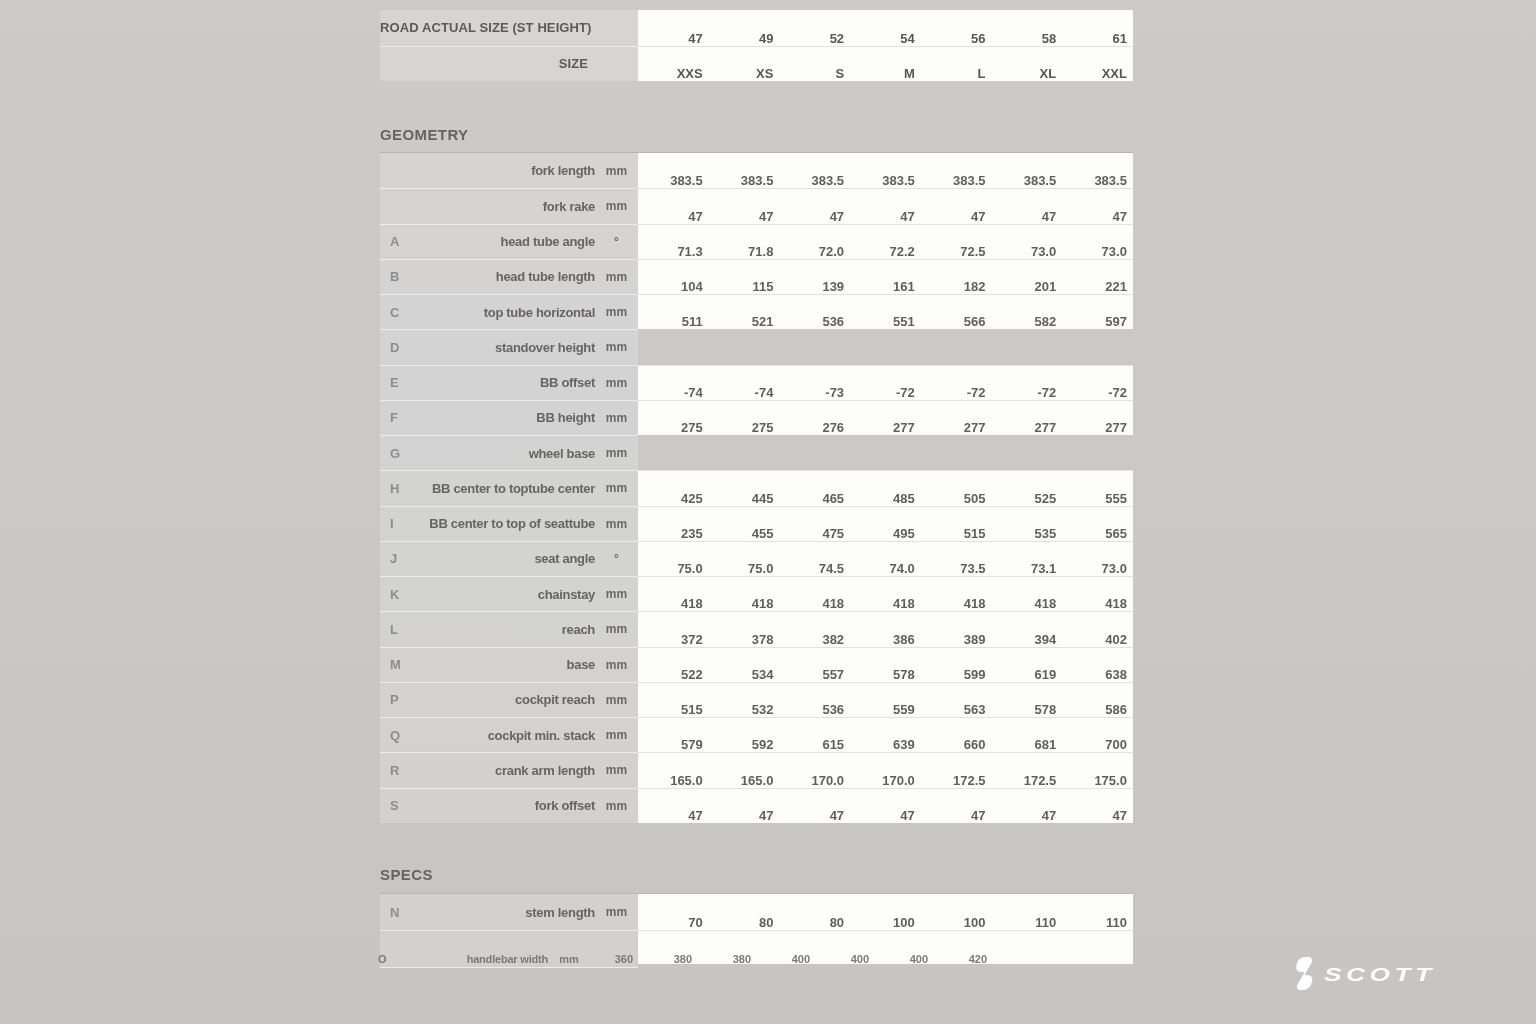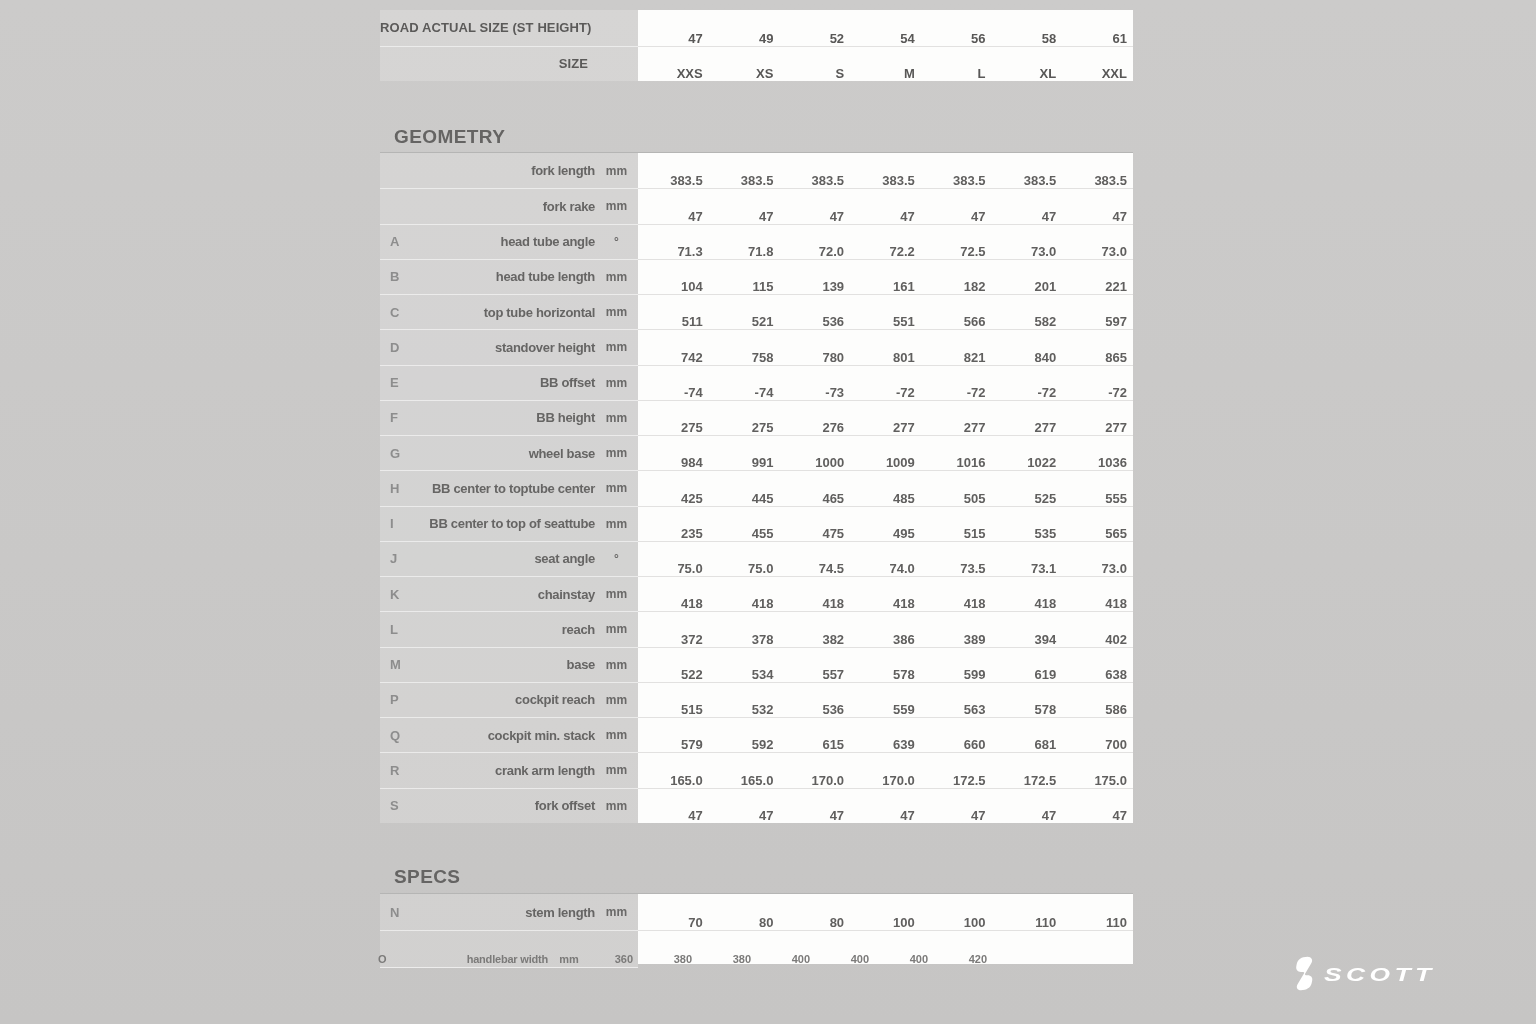--- a/index.html
+++ b/index.html
@@ -31,21 +31,21 @@
   .row + .row .zone-values { border-top:1px solid #e2e1e0; }
 
   .letter { width:28px; padding-left:10px; color:#8d8d8d; font-weight:700; font-size:13px; }
   .name   { flex:1; text-align:right; color:#666564; font-weight:700; font-size:13px; letter-spacing:-0.3px; white-space:nowrap; }
   .unit   { width:43px; text-align:center; color:#6a6968; font-weight:700; font-size:12px; }
   .val    { width:14.2857%; text-align:right; padding-right:6px; color:#605f5e; font-weight:700; font-size:13px; }
 
   .head-label { flex:1; text-align:right; padding-right:50px; color:#5b5a59; font-weight:700; font-size:13px; letter-spacing:0.1px; white-space:nowrap; }
   .head-table .val { color:#585756; }
 
-  .section-title { position:absolute; left:394px; font-size:19px; font-weight:700; color:#656463; letter-spacing:0.4px; }
+  .section-title { position:absolute; left:380px; font-size:15px; font-weight:700; color:#656463; letter-spacing:0.4px; }
   .geometry-title { top:126px; }
   .specs-title    { top:866px; }
 
   
   .row-o .letter, .row-o .name, .row-o .unit, .row-o .val {
     position:absolute; top:24px; font-size:11px; line-height:11px;
     width:auto; padding:0; color:#7b7a79; font-weight:700;
   }
   .row-o .letter { left:-2px; }
   .row-o .name   { left:0; width:168px; text-align:right; letter-spacing:-0.2px; }
@@ -183,29 +183,20 @@
           <span class="val v5">582</span>
           <span class="val v6">597</span>
         </div>
       </div>
       <div class="row">
         <div class="zone-label">
           <span class="letter">D</span>
           <span class="name">standover height</span>
           <span class="unit">mm</span>
         </div>
-        <div class="zone-values">
-          <span class="val v0">742</span>
-          <span class="val v1">758</span>
-          <span class="val v2">780</span>
-          <span class="val v3">801</span>
-          <span class="val v4">821</span>
-          <span class="val v5">840</span>
-          <span class="val v6">865</span>
-        </div>
       </div>
       <div class="row">
         <div class="zone-label">
           <span class="letter">E</span>
           <span class="name">BB offset</span>
           <span class="unit">mm</span>
         </div>
         <div class="zone-values">
           <span class="val v0">-74</span>
           <span class="val v1">-74</span>
@@ -231,29 +222,20 @@
           <span class="val v5">277</span>
           <span class="val v6">277</span>
         </div>
       </div>
       <div class="row">
         <div class="zone-label">
           <span class="letter">G</span>
           <span class="name">wheel base</span>
           <span class="unit">mm</span>
         </div>
-        <div class="zone-values">
-          <span class="val v0">984</span>
-          <span class="val v1">991</span>
-          <span class="val v2">1000</span>
-          <span class="val v3">1009</span>
-          <span class="val v4">1016</span>
-          <span class="val v5">1022</span>
-          <span class="val v6">1036</span>
-        </div>
       </div>
       <div class="row">
         <div class="zone-label">
           <span class="letter">H</span>
           <span class="name">BB center to toptube center</span>
           <span class="unit">mm</span>
         </div>
         <div class="zone-values">
           <span class="val v0">425</span>
           <span class="val v1">445</span>

